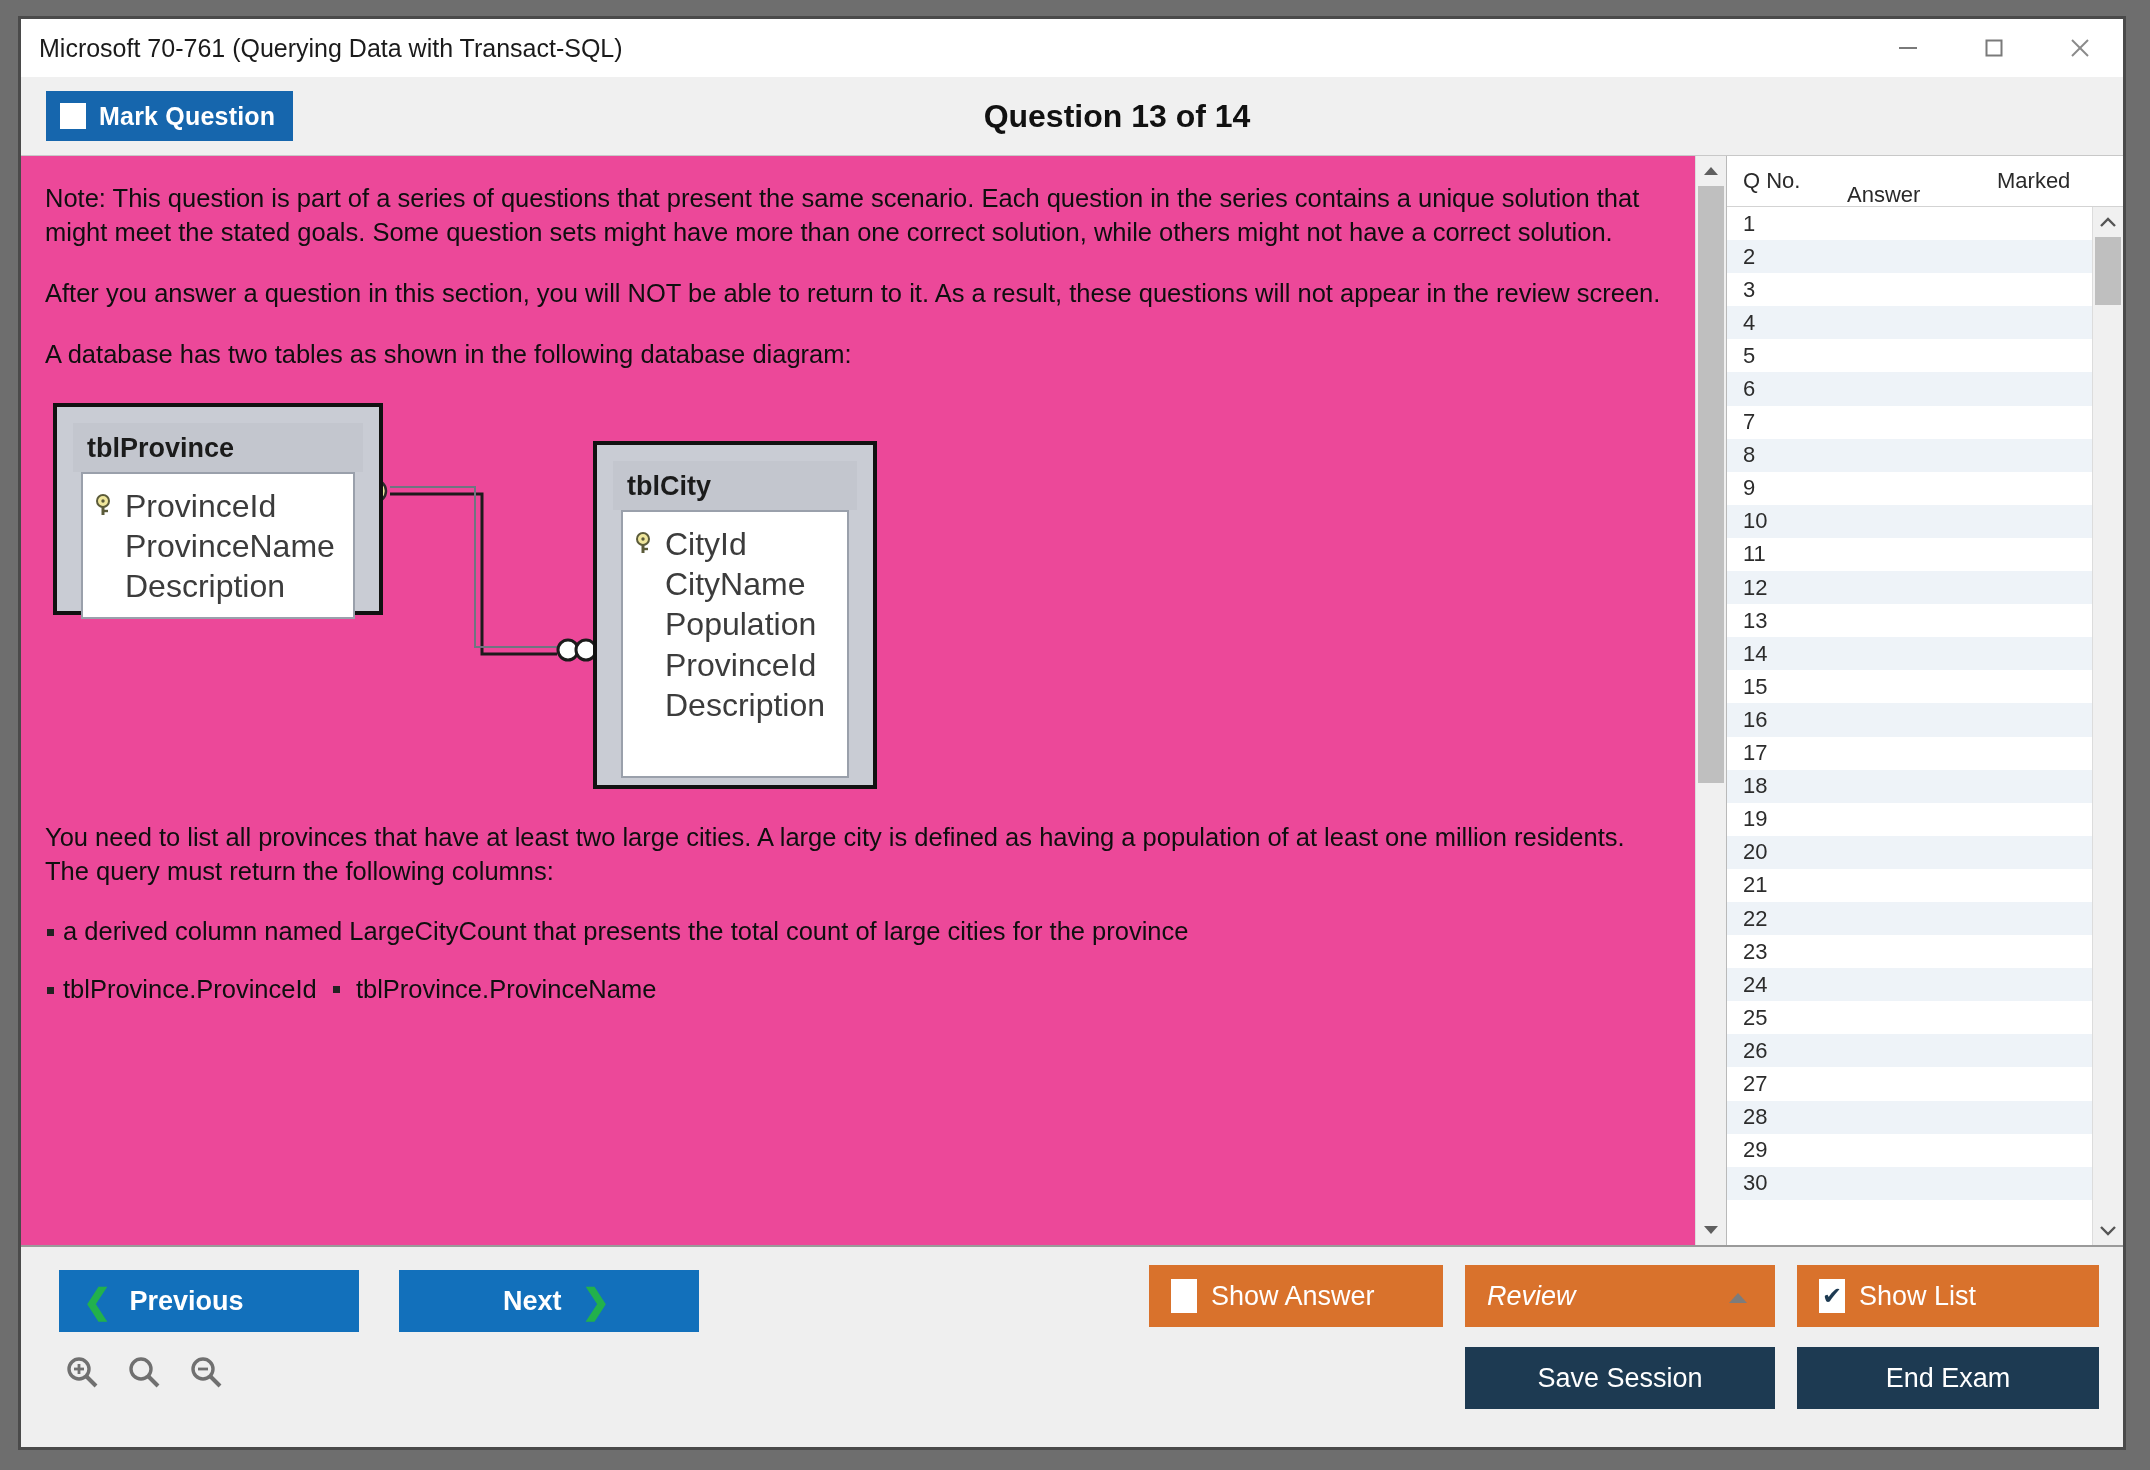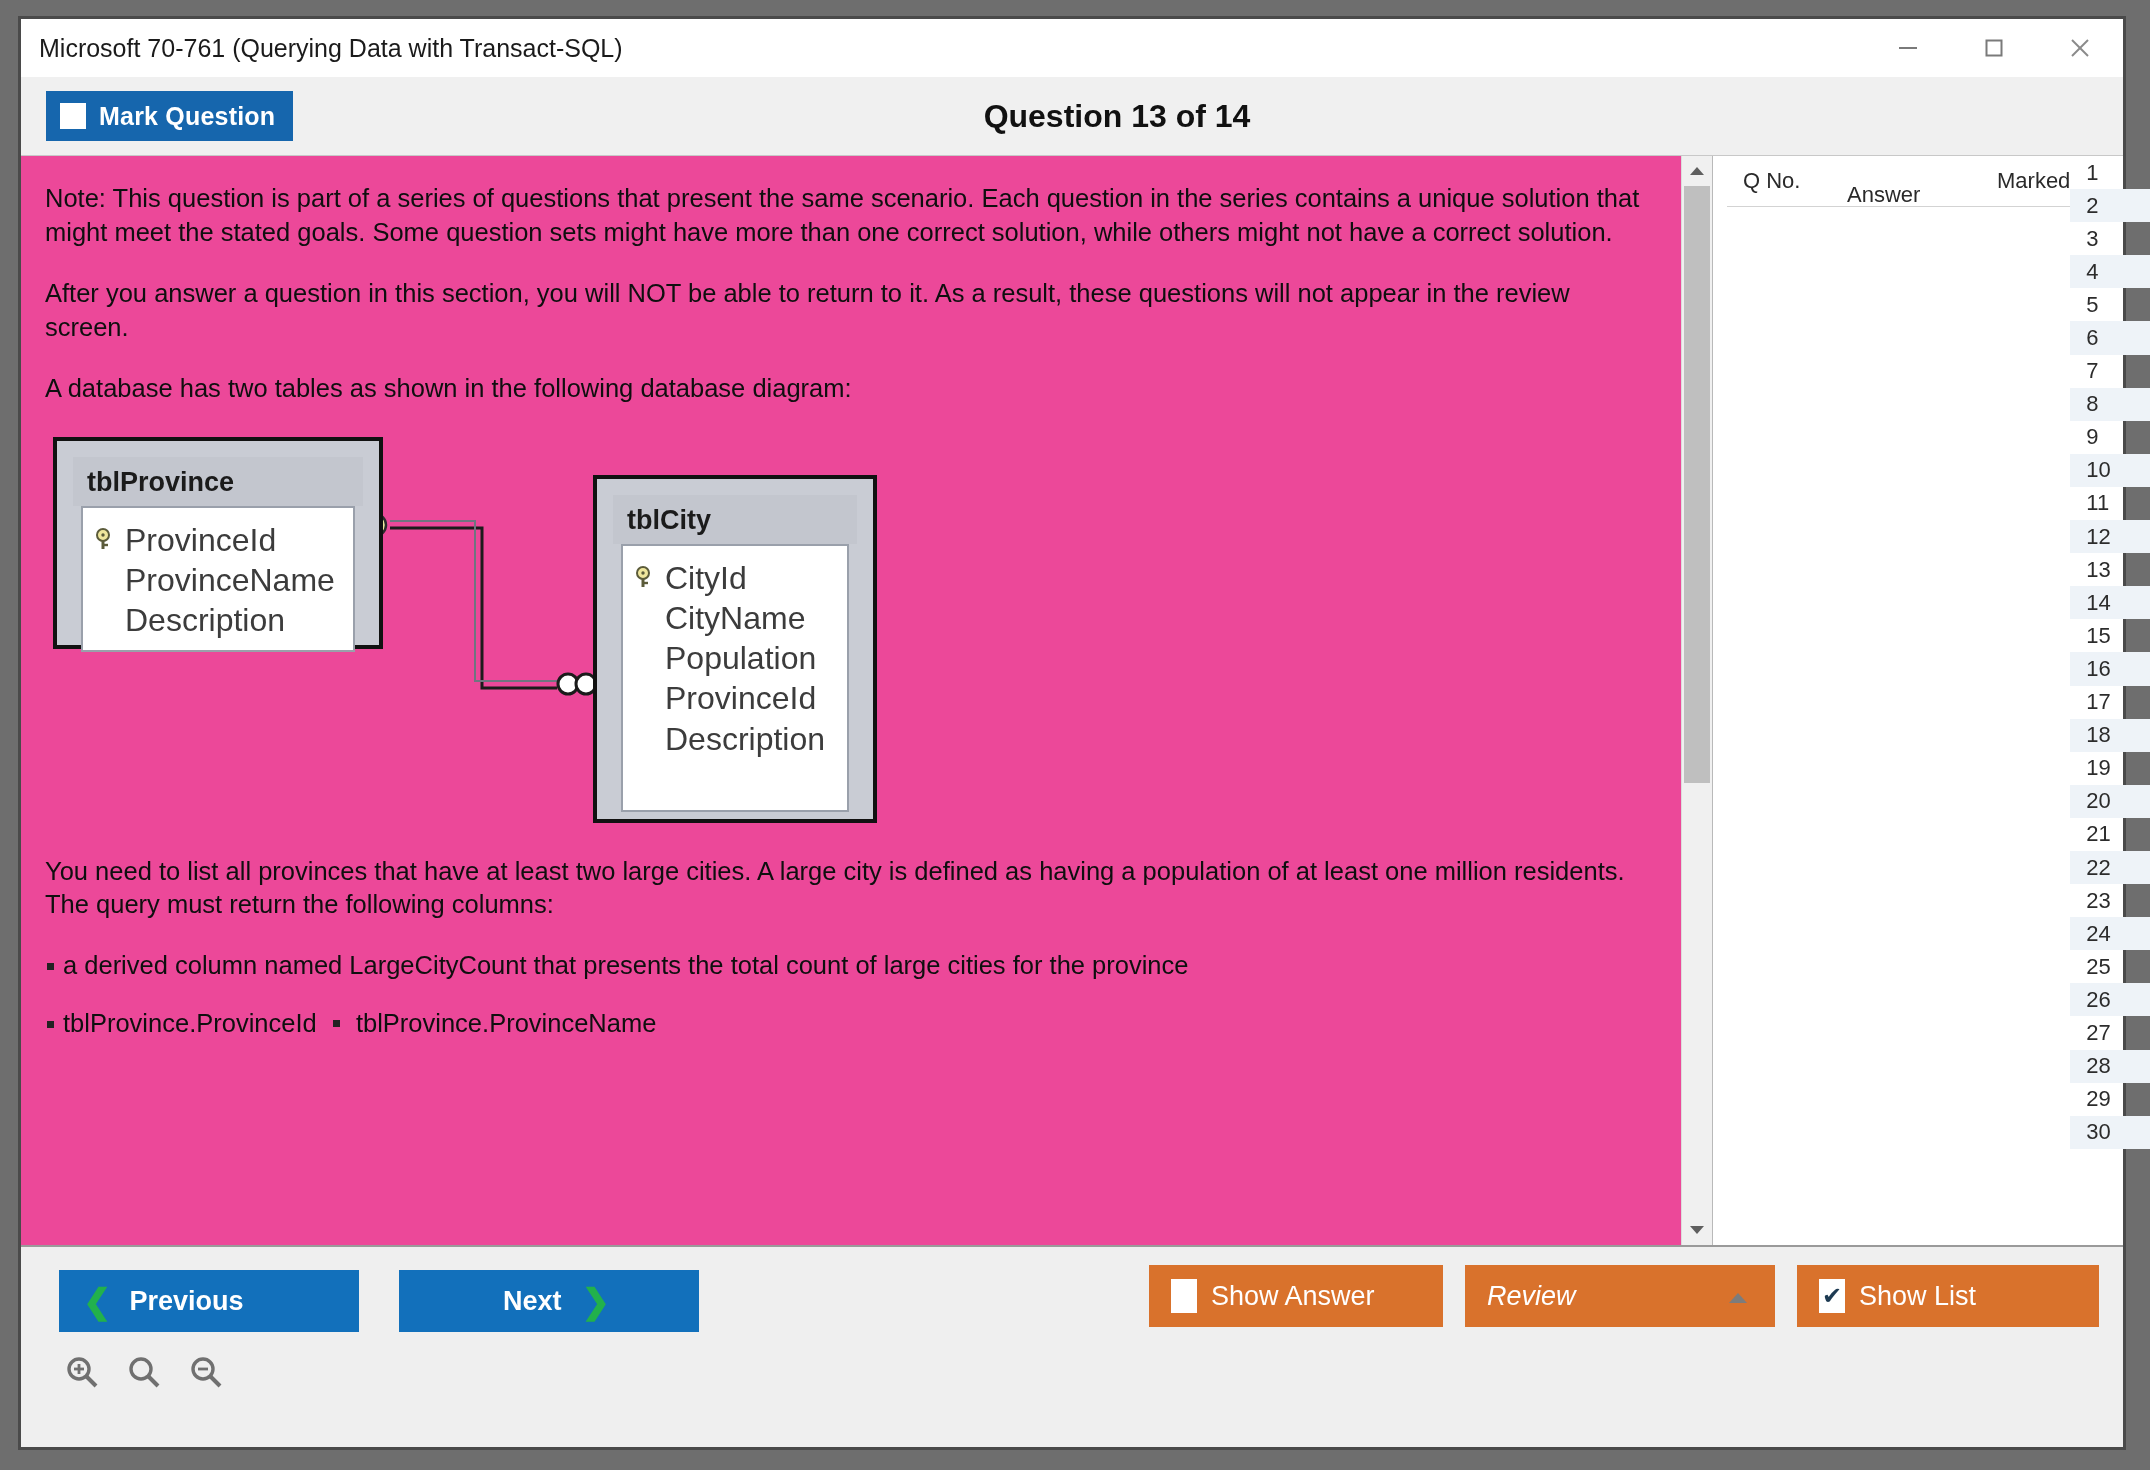--- a/index.html
+++ b/index.html
@@ -208,24 +208,23 @@
     background: #bfbfbf;
     cursor: pointer;
   }
 
   
   .qpanel {
     width: 396px;
     flex: 0 0 396px;
     border-left: 1px solid #b9b9b9;
     display: flex;
-    flex-direction: row;
+    flex-direction: column;
     background: #ffffff;
     min-height: 0;
-    padding-left: 14px;
   }
   .qpanel-head {
     display: flex;
     height: 50px;
     min-height: 50px;
     align-items: center;
     border-bottom: 1px solid #d3d3d3;
     background: #ffffff;
   }
   .qpanel-head span {
@@ -712,17 +711,25 @@
                   <polygon points="11,2 20,12 2,12" fill="#7c7c7c"></polygon>
                 </svg>
             </span>
           </button>
           <span class="spacer-h"></span>
           <button class="btn btn-orange" style="width:302px; padding-left:22px;">
             <span class="cbox">✔</span>
             <span>Show List</span>
           </button>
         </div>
+        <div class="fr-row fr-row2">
+          <button class="btn btn-dark" style="width:310px; margin-right:22px;">
+            <span>Save Session</span>
+          </button>
+          <button class="btn btn-dark" style="width:302px;">
+            <span>End Exam</span>
+          </button>
+        </div>
       </div>
     </div>
 
   </div>
 </div>
 
 </body></html>

